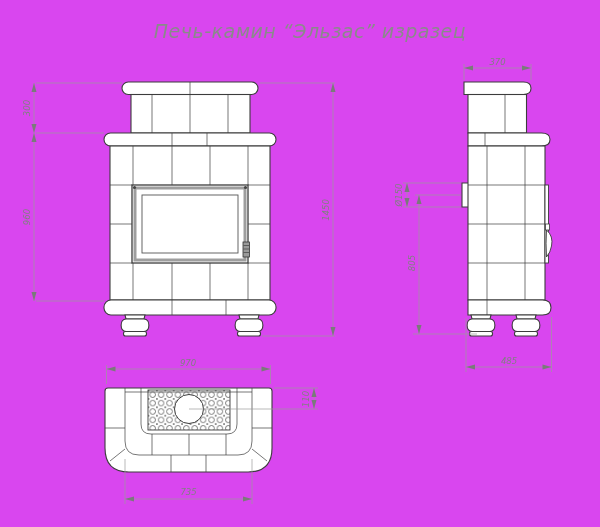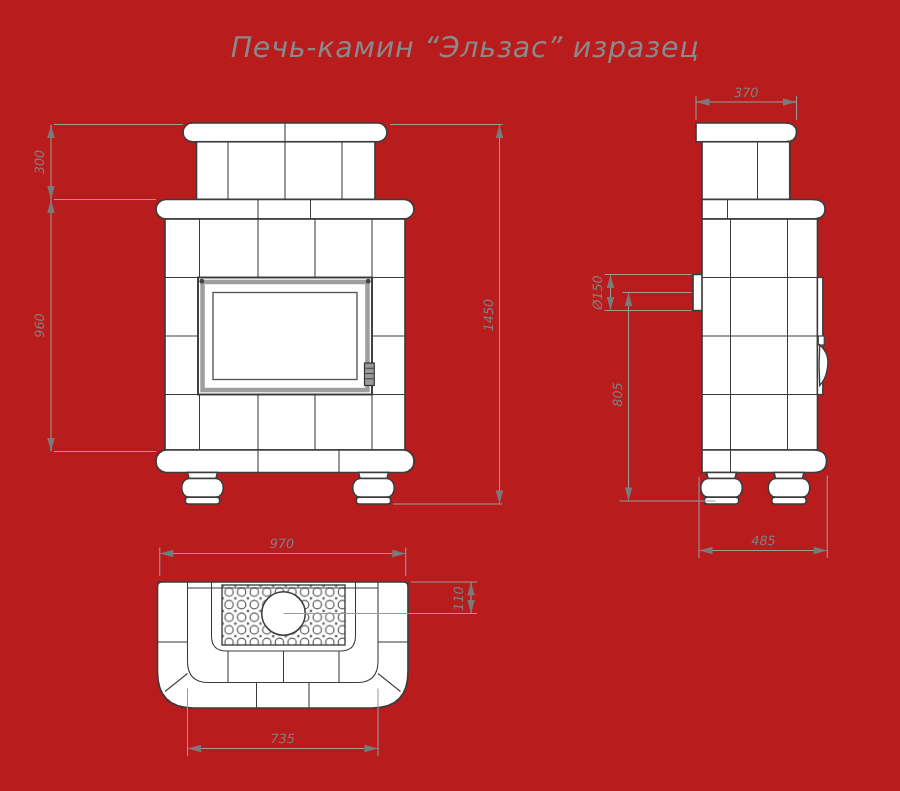--- a/index.html
+++ b/index.html
@@ -1,20 +1,20 @@
 <!DOCTYPE html>
 <html><head>
 <meta charset="utf-8">
 <style>
   html, body { margin: 0; padding: 0; background: #ffffff; }
   .stage {
     position: relative;
     width: 600px;
     height: 527px;
-    background: #b91c1c;
+    background: #d946ef;
     overflow: hidden;
   }
   svg { display: block; }
   .title-text {
     font-family: "DejaVu Sans", sans-serif;
     font-style: italic;
     font-size: 19px;
     fill: #8a8a8a;
     letter-spacing: 0.5px;
   }

